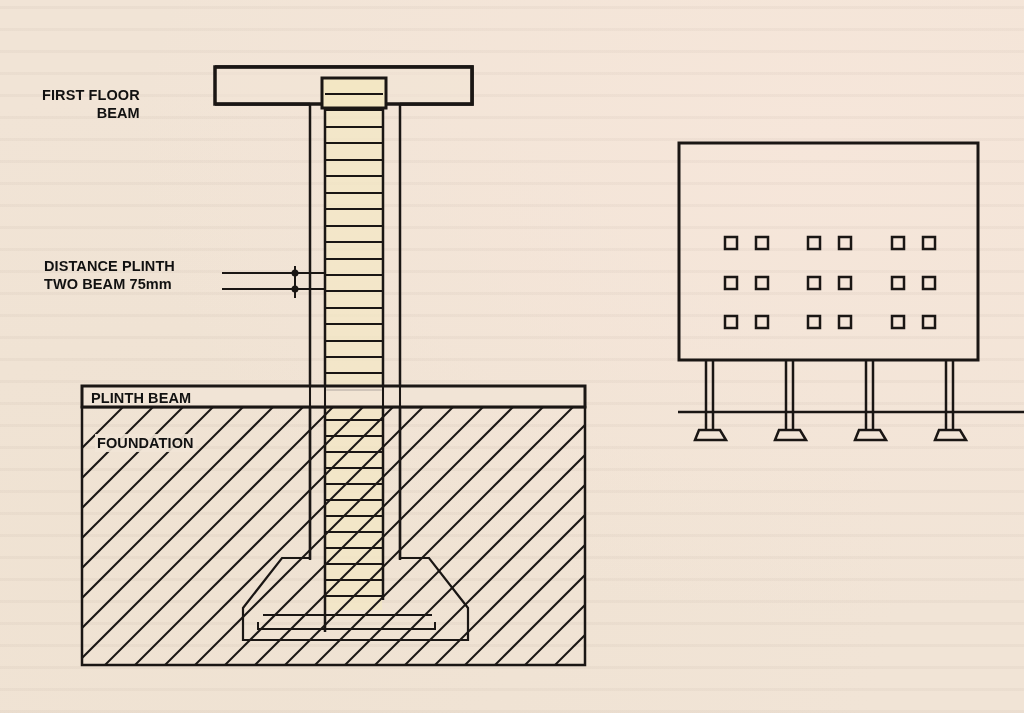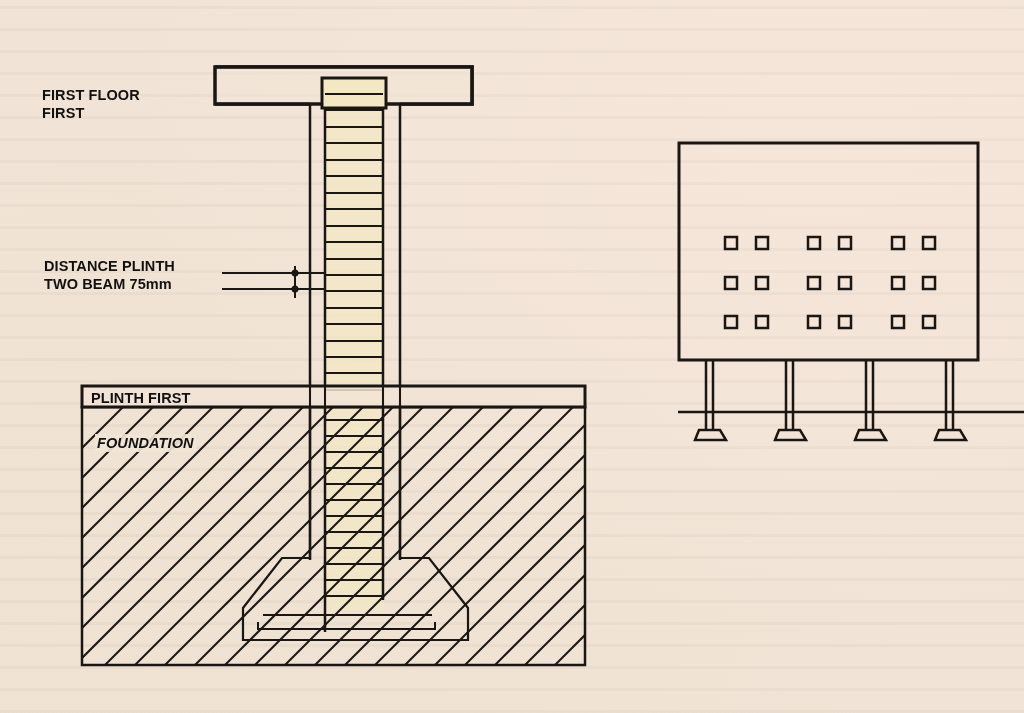--- a/index.html
+++ b/index.html
@@ -174,25 +174,25 @@
         <line x1="873" y1="360" x2="873" y2="430"></line>
       <path d="M859 430 L880 430 L886 440 L855 440 Z" fill="#f1e4d6"></path>
 
       <line x1="946" y1="360" x2="946" y2="430"></line>
         <line x1="953" y1="360" x2="953" y2="430"></line>
       <path d="M939 430 L960 430 L966 440 L935 440 Z" fill="#f1e4d6"></path>
     </g>
   </g>
 </svg>
 
-<div class="label" style="left:42px; top:86px;">
+<div class="label" style="left:42px; top:86px;text-align:right;">
   <div>FIRST FLOOR</div>
-  <div>FIRST</div>
+  <div>BEAM</div>
 </div>
 
 <div class="label" style="left:44px; top:257px;">
   <div>DISTANCE PLINTH</div>
   <div>TWO BEAM 75mm</div>
 </div>
 
-<div class="label" style="left:91px; top:389px; font-size:14.5px;">PLINTH FIRST</div>
+<div class="label" style="left:91px; top:389px; font-size:14.5px;">PLINTH BEAM</div>
 
-<div class="label" style="left:95px; top:434px; background:rgba(241,228,214,0.9); padding:0 2px;font-style:italic;">FOUNDATION</div>
+<div class="label" style="left:95px; top:434px; background:rgba(241,228,214,0.9); padding:0 2px;">FOUNDATION</div>
 
 </body></html>

